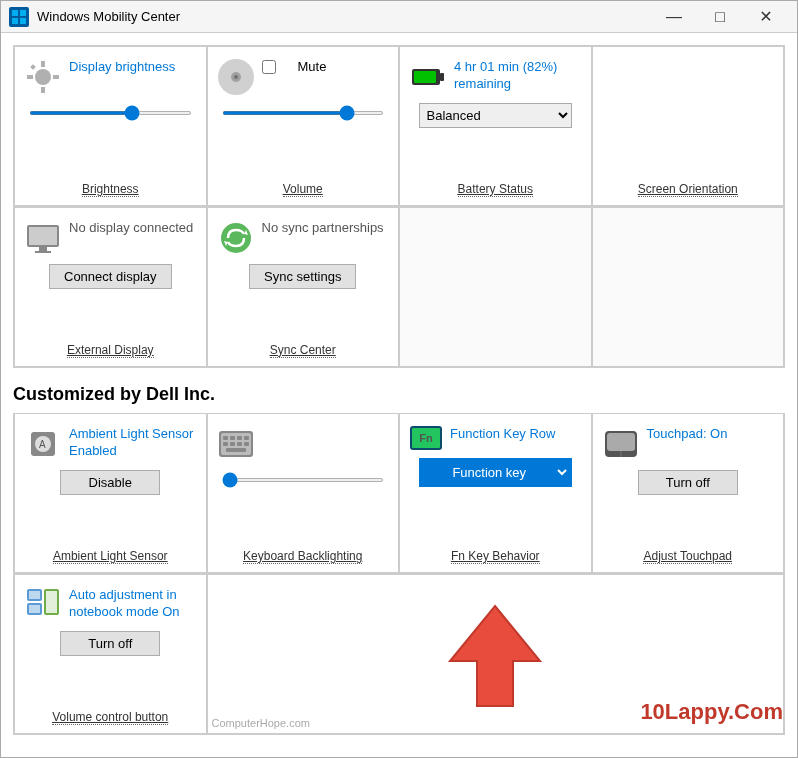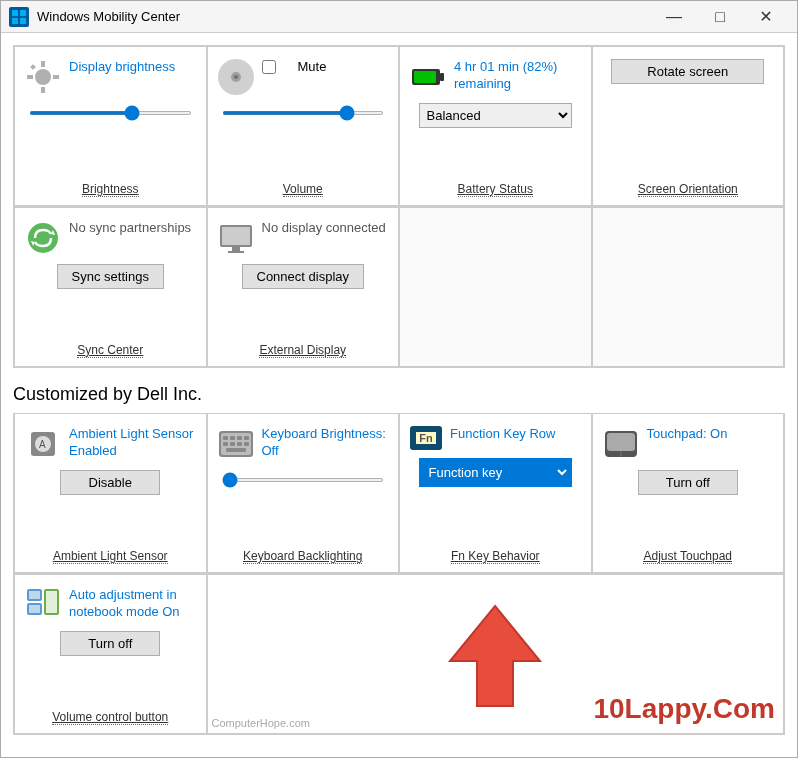--- a/index.html
+++ b/index.html
@@ -137,21 +137,21 @@
       width: 90%;
       margin-bottom: 6px;
       font-size: 13px;
       padding: 3px;
       border: 1px solid #aaa;
     }
 
     
     .section-header {
       font-size: 18px;
-      font-weight: 400;
+      font-weight: 700;
       color: #000;
       margin: 16px 0 8px 0;
     }
 
     
     .mute-row {
       display: flex;
       align-items: center;
       gap: 22px;
       margin-bottom: 6px;
@@ -180,43 +180,44 @@
       width: 36px;
       height: 36px;
       display: flex;
       align-items: center;
       justify-content: center;
       flex-shrink: 0;
     }
 
     
     .fn-box {
-      border: 6px solid #0c4a6e;
+      border: 2px solid #0c4a6e;
       border-radius: 3px;
       width: 32px;
       height: 24px;
       display: flex;
       align-items: center;
       justify-content: center;
       font-size: 11px;
       font-weight: bold;
       color: #555;
-      background: #fef9c3;
+      background: #22c55e;
     }
 
     
     .fn-select {
       width: 90%;
       padding: 4px;
       font-size: 13px;
       border: 2px solid #0078d7;
       background: #0078d7;
       color: white;
       margin-bottom: 6px;
       cursor: pointer;
+      text-align: center;
     }
     .fn-select option { background: white; color: black; }
 
     
     .custom-panels-grid {
       display: grid;
       grid-template-columns: repeat(4, 1fr);
       border: 1px solid #ccc;
       border-top: none;
     }
@@ -341,63 +342,62 @@
           <option>Balanced</option>
           <option>Power saver</option>
           <option>High performance</option>
         </select>
         <div class="panel-label">
           <span><u>B</u>attery Status</span>
         </div>
       </div>
 
       <div class="panel">
-        <button class="rotate-btn">Rotate screen</button>
         <div class="panel-label">
           <span>Screen <u>O</u>rientation</span>
         </div>
       </div>
     </div>
 
     <div style="display:grid;grid-template-columns:repeat(4,1fr);border:1px solid #ccc;border-top:none;">
+
+      <div class="panel">
+        <div class="panel-top">
+          <div class="icon-square">
+            <svg width="36" height="30" viewBox="0 0 36 30">
+              <rect x="2" y="2" width="32" height="22" rx="2" fill="#888"></rect>
+              <rect x="4" y="4" width="28" height="18" fill="#ccc"></rect>
+              <rect x="14" y="24" width="8" height="4" fill="#888"></rect>
+              <rect x="10" y="28" width="16" height="2" fill="#888"></rect>
+            </svg>
+          </div>
+          <div class="panel-title" style="color:#555;">No display connected</div>
+        </div>
+        <button class="panel-btn">Connect display</button>
+        <div class="panel-label">
+          <span><u>E</u>xternal Display</span>
+        </div>
+      </div>
 
       <div class="panel">
         <div class="panel-top">
           <div class="icon-square">
             <svg width="36" height="36" viewBox="0 0 36 36">
               <circle cx="18" cy="18" r="15" fill="#5cb85c"></circle>
               <path d="M10 18 Q10 10 18 10 Q24 10 26 14" stroke="white" stroke-width="2.5" fill="none"></path>
               <path d="M26 14 L28 10 L30 15Z" fill="white"></path>
               <path d="M26 18 Q26 26 18 26 Q12 26 10 22" stroke="white" stroke-width="2.5" fill="none"></path>
               <path d="M10 22 L8 26 L6 21Z" fill="white"></path>
             </svg>
           </div>
           <div class="panel-title" style="color:#555;">No sync partnerships</div>
         </div>
         <button class="panel-btn">Sync settings</button>
         <div class="panel-label">
           <span><u>S</u>ync Center</span>
-        </div>
-      </div>
-
-      <div class="panel">
-        <div class="panel-top">
-          <div class="icon-square">
-            <svg width="36" height="30" viewBox="0 0 36 30">
-              <rect x="2" y="2" width="32" height="22" rx="2" fill="#888"></rect>
-              <rect x="4" y="4" width="28" height="18" fill="#ccc"></rect>
-              <rect x="14" y="24" width="8" height="4" fill="#888"></rect>
-              <rect x="10" y="28" width="16" height="2" fill="#888"></rect>
-            </svg>
-          </div>
-          <div class="panel-title" style="color:#555;">No display connected</div>
-        </div>
-        <button class="panel-btn">Connect display</button>
-        <div class="panel-label">
-          <span><u>E</u>xternal Display</span>
         </div>
       </div>
 
       <div class="panel" style="background:#fafafa;"></div>
       <div class="panel" style="background:#fafafa;"></div>
     </div>
 
     <div class="section-header">Customized by Dell Inc.</div>
 
     <div class="custom-panels-grid">
@@ -429,21 +429,20 @@
               <rect x="12" y="6" width="5" height="4" rx="1" fill="#888"></rect>
               <rect x="19" y="6" width="5" height="4" rx="1" fill="#888"></rect>
               <rect x="26" y="6" width="5" height="4" rx="1" fill="#888"></rect>
               <rect x="5" y="12" width="5" height="4" rx="1" fill="#888"></rect>
               <rect x="12" y="12" width="5" height="4" rx="1" fill="#888"></rect>
               <rect x="19" y="12" width="5" height="4" rx="1" fill="#888"></rect>
               <rect x="26" y="12" width="5" height="4" rx="1" fill="#888"></rect>
               <rect x="8" y="18" width="20" height="4" rx="1" fill="#888"></rect>
             </svg>
           </div>
-          <div class="panel-title">Keyboard Brightness: Off</div>
         </div>
         <div class="slider-container">
           <input type="range" min="0" max="100" value="0" style="">
         </div>
         <div class="panel-label">
           <span><u>K</u>eyboard Backlighting</span>
         </div>
       </div>
 
       <div class="panel">
@@ -501,18 +500,18 @@
       </div>
 
       <div class="panel" style="grid-column:span 3;position:relative;min-height:140px;">
         <div class="arrow-area">
 
           <svg width="100" height="110" viewBox="0 0 100 110">
             <polygon points="50,5 95,60 68,60 68,105 32,105 32,60 5,60" fill="#e74c3c" stroke="#c0392b" stroke-width="2"></polygon>
           </svg>
         </div>
         <span class="watermark-text" style="position:absolute;bottom:4px;left:4px;font-size:11px;color:#aaa;">ComputerHope.com</span>
-        <span class="watermark-brand" style="position:absolute;bottom:8px;right:8px;font-size:28px;font-weight:bold;color:#c0392b;">10Lappy.Com</span>
+        <span class="watermark-brand" style="position:absolute;bottom:8px;right:0;font-size:22px;font-weight:bold;color:#c0392b;">10Lappy.Com</span>
       </div>
     </div>
 
   </div>
 </div>
 
 </body></html>

